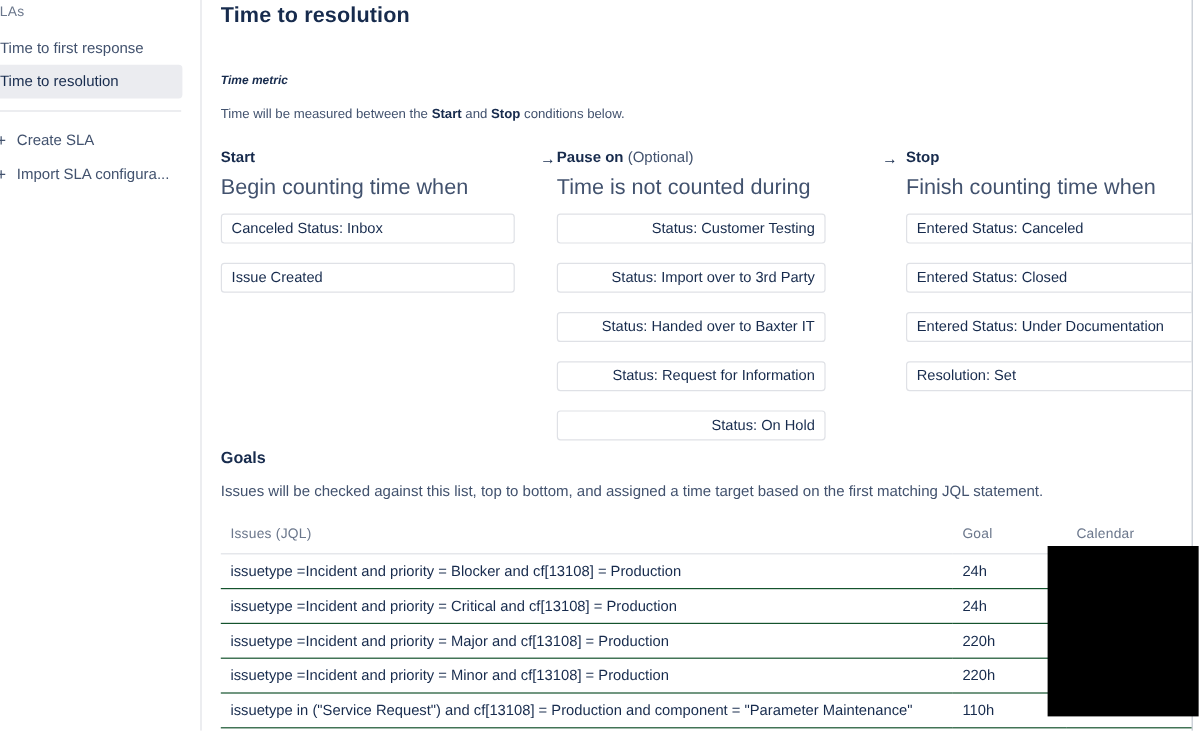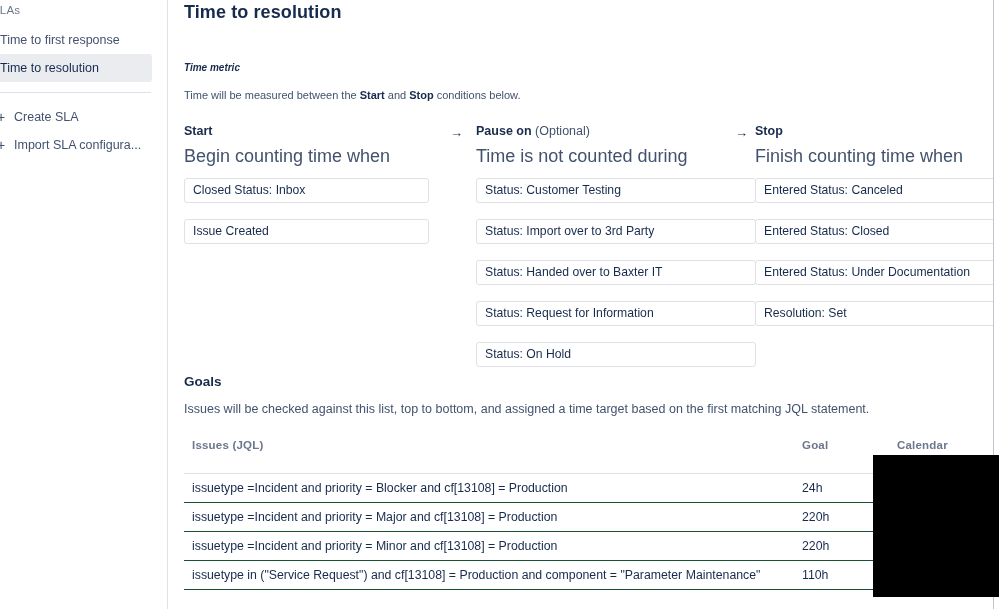--- a/index.html
+++ b/index.html
@@ -123,21 +123,21 @@
   .columns {
     position: relative;
     margin-top: 20px;
     height: 210px;
   }
   .col {
     position: absolute;
     top: 0;
   }
   .col-start  { left: 0px;   width: 245px; }
-  .col-pause  { left: 292px; width: 250px; }
+  .col-pause  { left: 280px; width: 250px; }
   .col-stop   { left: 571px; width: 254px; }
 
   .col-title {
     font-size: 12.5px;
     font-weight: 700;
     color: #172b4d;
     line-height: 16px;
     white-space: nowrap;
   }
   .col-title .opt {
@@ -169,21 +169,21 @@
     border-radius: 3px;
     background: #ffffff;
     font-size: 12.2px;
     color: #172b4d;
     padding: 0 8px;
     margin-bottom: 16px;
     white-space: nowrap;
     overflow: hidden;
   }
   .col-start .cond-box { width: 245px; }
-  .col-pause .cond-box { width: 280px; }
+  .col-pause .cond-box { width: 224px; text-align: right; }
   .col-stop  .cond-box { width: 254px; }
 
   
   .goals-wrap { margin-top: 8px; }
   .goals-title {
     font-size: 13.5px;
     font-weight: 700;
     color: #172b4d;
     line-height: 18px;
     margin-top: 40px;
@@ -195,24 +195,24 @@
     line-height: 16px;
   }
   table.goals-table {
     margin-top: 22px;
     width: 810px;
     border-collapse: collapse;
     table-layout: fixed;
   }
   table.goals-table th {
     font-size: 11.5px;
-    font-weight: 700;
+    font-weight: 400;
     color: #6b778c;
     text-align: left;
-    padding: 0 0 22px 8px;
+    padding: 0 0 10px 8px;
     border-bottom: 1px solid #dfe1e6;
     letter-spacing: 0.2px;
   }
   table.goals-table td {
     font-size: 12.3px;
     color: #172b4d;
     padding: 0 0 0 8px;
     height: 29px;
     border-bottom: 1px solid #14532d;
     white-space: nowrap;
@@ -262,21 +262,21 @@
       <h2 class="section-title">Time metric</h2>
 
       <p class="section-desc"><span>Time will be measured between the </span><b>Start</b><span> and </span><b>Stop</b><span> conditions below.</span></p>
 
       <div class="columns">
 
         <section class="col col-start">
           <div class="col-title">Start</div>
           <div class="col-sub">Begin counting time when</div>
           <div class="cond-list">
-            <div class="cond-box">Closed Status: Inbox</div>
+            <div class="cond-box">Canceled Status: Inbox</div>
             <div class="cond-box">Issue Created</div>
           </div>
         </section>
 
         <span class="arrow-icon arrow-1">→</span>
 
         <section class="col col-pause">
           <div class="col-title"><span>Pause on</span>
             <span class="opt">(Optional)</span></div>
           <div class="col-sub">Time is not counted during</div>
@@ -315,20 +315,25 @@
               <th class="th-cal">Calendar</th>
             </tr>
           </thead>
           <tbody>
             <tr>
               <td class="td-jql">issuetype =Incident and priority = Blocker and cf[13108] = Production</td>
               <td class="td-goal">24h</td>
               <td class="td-cal"></td>
             </tr>
             <tr>
+              <td class="td-jql">issuetype =Incident and priority = Critical and cf[13108] = Production</td>
+              <td class="td-goal">24h</td>
+              <td class="td-cal"></td>
+            </tr>
+            <tr>
               <td class="td-jql">issuetype =Incident and priority = Major and cf[13108] = Production</td>
               <td class="td-goal">220h</td>
               <td class="td-cal"></td>
             </tr>
             <tr>
               <td class="td-jql">issuetype =Incident and priority = Minor and cf[13108] = Production</td>
               <td class="td-goal">220h</td>
               <td class="td-cal"></td>
             </tr>
             <tr>

